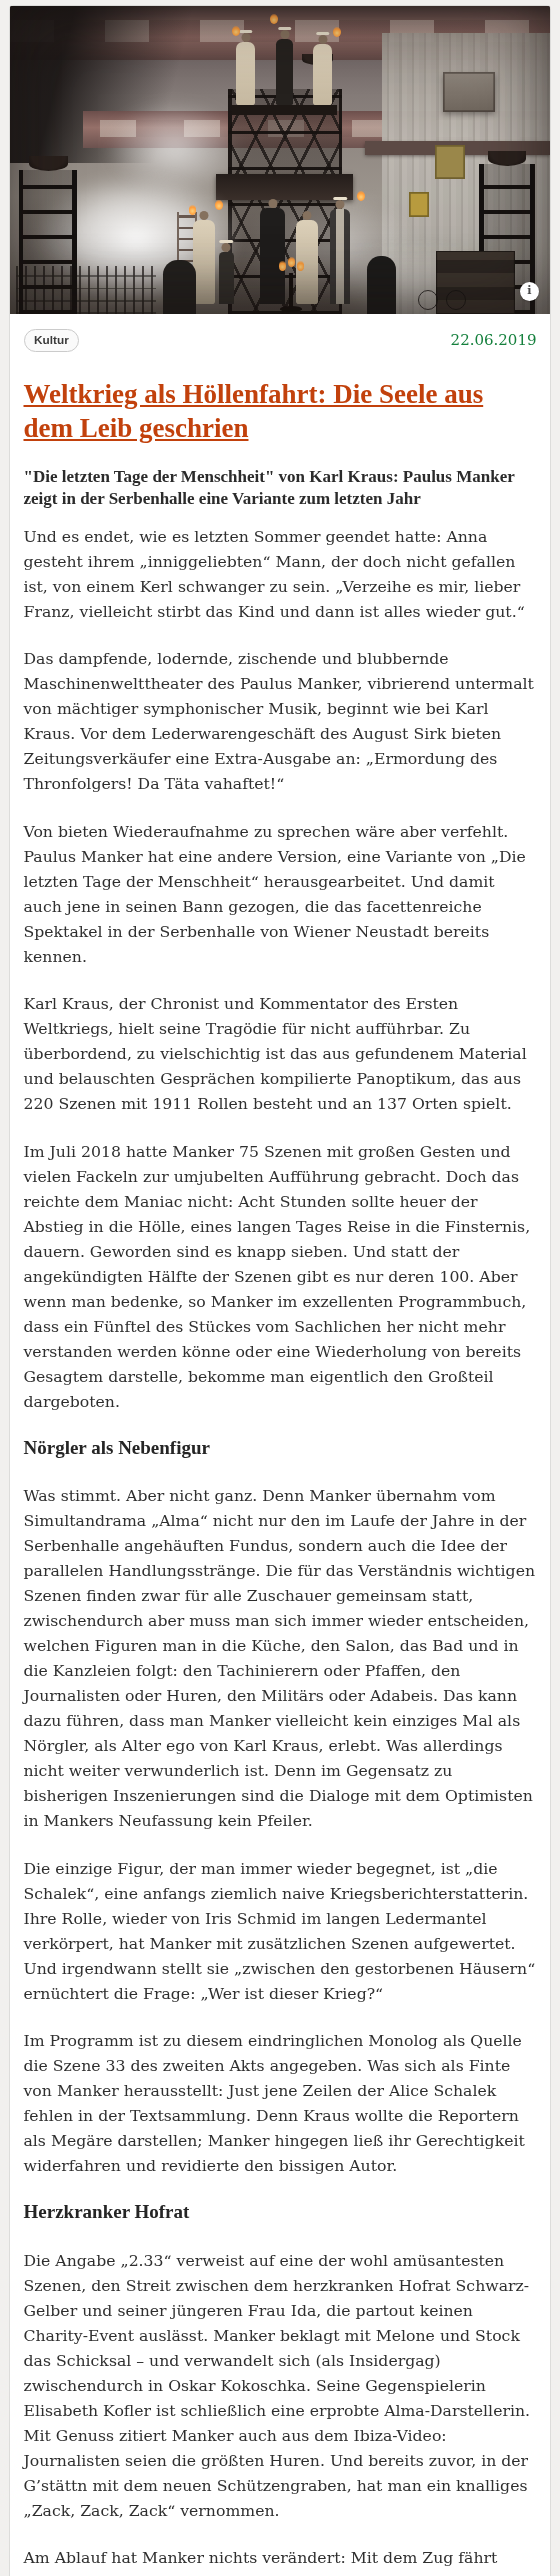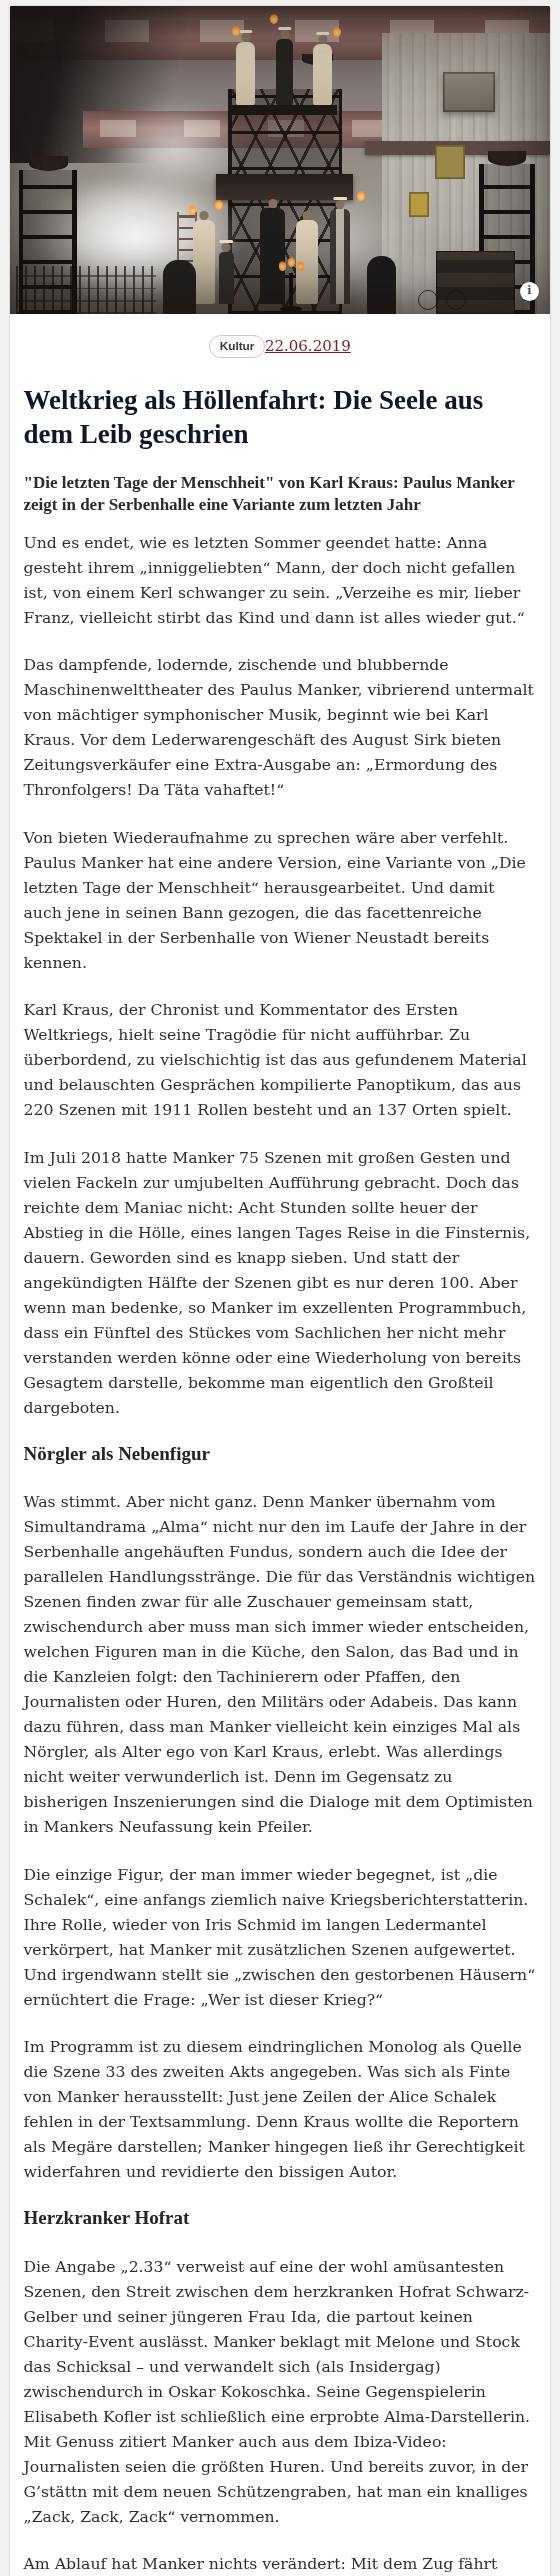--- a/index.html
+++ b/index.html
@@ -124,26 +124,26 @@
     box-shadow: inset 0 0 73px rgba(22,17,15,.55), inset 0 -28px 50px rgba(25,20,18,.3); }
 
   .info-btn { position:absolute; right:11.2px; bottom:13.5px; width:19px; height:19px;
     border-radius:50%; background:#ffffff; border:0; cursor:pointer;
     color:#4a4a4a; font:700 11.2px/1 "DejaVu Serif", serif;
     display:flex; align-items:center; justify-content:center;
     box-shadow: 0 0 0 0.6px rgba(0,0,0,.05), 0 0.6px 1.7px rgba(0,0,0,.25); }
 
   
   .content { padding: 9px 13.5px 50px; }
-  .meta-row { display:flex; justify-content:center; align-items:center; margin-top:12px; }
+  .meta-row { display:flex; justify-content:space-between; align-items:center; margin-top:6px; }
   .tag { font:700 11.8px "Liberation Sans", sans-serif; color:#3a3a3a;
     background:#fafafa; border:1.1px solid #cbcbcb; border-radius:560px;
     padding:2.8px 9.5px 3.9px; cursor:pointer; }
-  .date { font:400 15px "DejaVu Serif", serif; color:#7f1d1d;text-decoration:underline; }
-  h1 { font:700 27px/34px "Liberation Serif", serif; color:#0f172a; margin:25px 0 16px; }
+  .date { font:400 15px "DejaVu Serif", serif; color:#15803d; }
+  h1 { font:700 27px/34px "Liberation Serif", serif; color:#c2410c; margin:25px 0 16px;text-decoration:underline; }
   .lede { font:700 17px/22.4px "Liberation Serif", serif; color:#2b2b2b; margin:21px 0 0; }
   .article-body { margin-top:13.5px; }
   .article-p { font:400 15.7px/25px "DejaVu Serif", serif; color:#2f2f2f; margin:0 0 22.4px; }
   .section-h { font:700 19px/23.6px "Liberation Serif", serif; color:#252525; margin:17px 0 23.6px; }
 </style>
 </head>
 <body>
 
 <div class="card">
 

